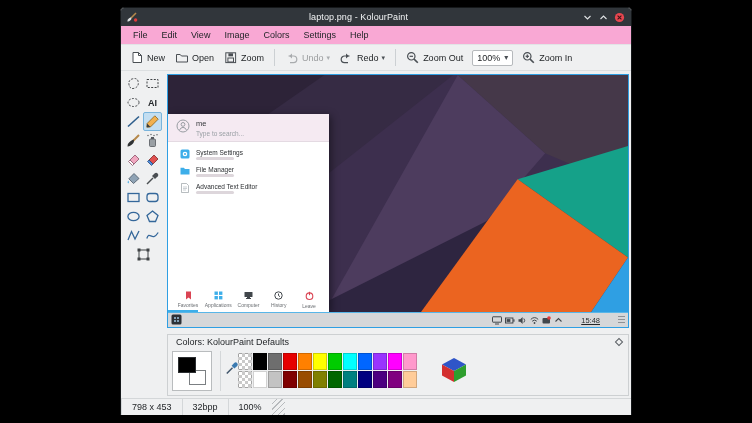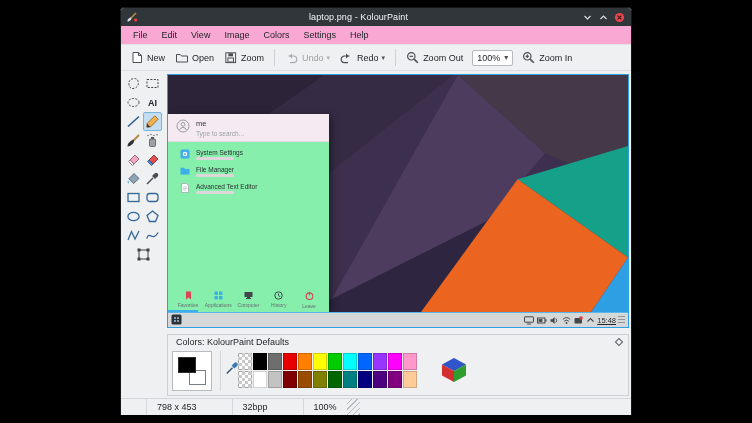--- a/index.html
+++ b/index.html
@@ -37,39 +37,39 @@
   .facet{position:absolute;inset:0;}
   .f-dark2{clip-path:polygon(0% 0%,34% 0%,0% 46%);}
   .f-light1{clip-path:polygon(34% 100%,63% 0%,82% 33%,52% 100%);}
   .f-gray1{clip-path:polygon(63% 0%,100% 0%,100% 48%,82% 33%);}
   .f-shadow1{clip-path:polygon(0% 68%,30% 100%,0% 100%);}
   .f-shadow2{clip-path:polygon(30% 100%,57% 100%,73% 58%);}
   .f-teal{clip-path:polygon(76% 44%,100% 30%,100% 77%);}
   .f-orange{clip-path:polygon(55% 100%,76% 44%,100% 77%,92% 100%);}
   .f-blue{clip-path:polygon(92% 100%,100% 77%,100% 100%);}
   
-  .launcher{position:absolute;left:0;top:39px;width:161px;height:198px;background:#86efac;
+  .launcher{position:absolute;left:0;top:39px;width:161px;height:198px;background:#ffffff;
     box-shadow:2px 2px 8px rgba(0,0,0,.45);display:flex;flex-direction:column;}
   .l-head{background:#f5eaf2;border-bottom:1px solid #e4dae2;padding:5px 8px 4px 8px;display:flex;gap:6px;}
   .l-headtext{display:flex;flex-direction:column;gap:2px;}
   .l-user{font-size:7.5px;color:#35383b;}
   .l-search{font-size:6.5px;color:#9aa0a5;}
   .l-items{padding:4px 0 0 0;}
   .l-item{display:flex;align-items:center;gap:6px;padding:2px 0 2px 12px;height:17px;}
   .l-itemtext{display:flex;flex-direction:column;gap:1px;}
   .l-label{font-size:6.5px;color:#2b2e31;}
   .l-subbar{width:38px;height:3px;background:#ddd6db;border-radius:2px;}
   .l-spacer{flex:1;}
   .l-tabs{display:flex;justify-content:space-between;padding:0 7px 3px 7px;position:relative;}
   .l-tab{display:flex;flex-direction:column;align-items:center;gap:2px;width:26px;}
   .l-tablabel{font-size:5px;color:#6a6e72;white-space:nowrap;}
   .l-underline{position:absolute;left:0;bottom:0;width:30px;height:2px;background:#3daee9;}
   
   .taskbar{position:absolute;left:0;right:0;bottom:0;height:15px;background:#d6d7d9;border-top:1px solid #58b6e8;
-    display:flex;align-items:center;padding:0 3px;gap:0;text-decoration:underline;}
+    display:flex;align-items:center;padding:0 3px;gap:16px;text-decoration:underline;}
   .tk-spacer{flex:1;}
   .tk-clock{font-size:7.5px;color:#2b2e31;margin:0 2px;}
   .tk-grip{width:7px;height:9px;background:repeating-linear-gradient(to bottom,#8f9296 0 1px,transparent 1px 3px);}
   .tray{display:inline-flex;align-items:center;gap:3px;}
   
   .colorsbox{position:absolute;left:46px;top:326px;width:462px;height:62px;background:#eff0f1;border:1px solid #cdd0d2;}
   .cb-header{height:14px;display:flex;align-items:center;padding:0 6px 0 8px;font-size:9px;color:#232629;}
   .cb-header .sp{flex:1;}
   .diamond{width:6px;height:6px;border:1px solid #5a5f64;transform:rotate(45deg);}
   .cb-body{position:relative;height:46px;}
@@ -82,21 +82,21 @@
   .prow{display:flex;gap:1px;}
   .pcell{width:14px;height:17px;border:1px solid rgba(0,0,0,.18);}
   .checker{background:#fff;background-image:linear-gradient(45deg,#c9c9c9 25%,transparent 25%,transparent 75%,#c9c9c9 75%),
     linear-gradient(45deg,#c9c9c9 25%,transparent 25%,transparent 75%,#c9c9c9 75%);
     background-size:6px 6px;background-position:0 0,3px 3px;}
   .cube{position:absolute;left:272px;top:8px;}
   
   .statusbar{position:absolute;left:0;right:0;top:390px;height:17px;display:flex;align-items:stretch;
     border-top:1px solid #d4d7d9;font-size:9px;color:#232629;background:#eff0f1;}
   .msg{flex:1;display:flex;align-items:center;padding:0 8px;}
-  .seg{display:flex;align-items:center;padding:0 10px;border-left:1px solid #d4d7d9;margin-left:25px;}
+  .seg{display:flex;align-items:center;padding:0 10px;border-left:1px solid #d4d7d9;}
   .grip{width:13px;background:
     repeating-linear-gradient(135deg,transparent 0 3px,#b7babd 3px 4px);}
 </style>
 </head>
 <body>
 
 <div class="window">
 
   <div class="titlebar">
     <span class="appicon">

